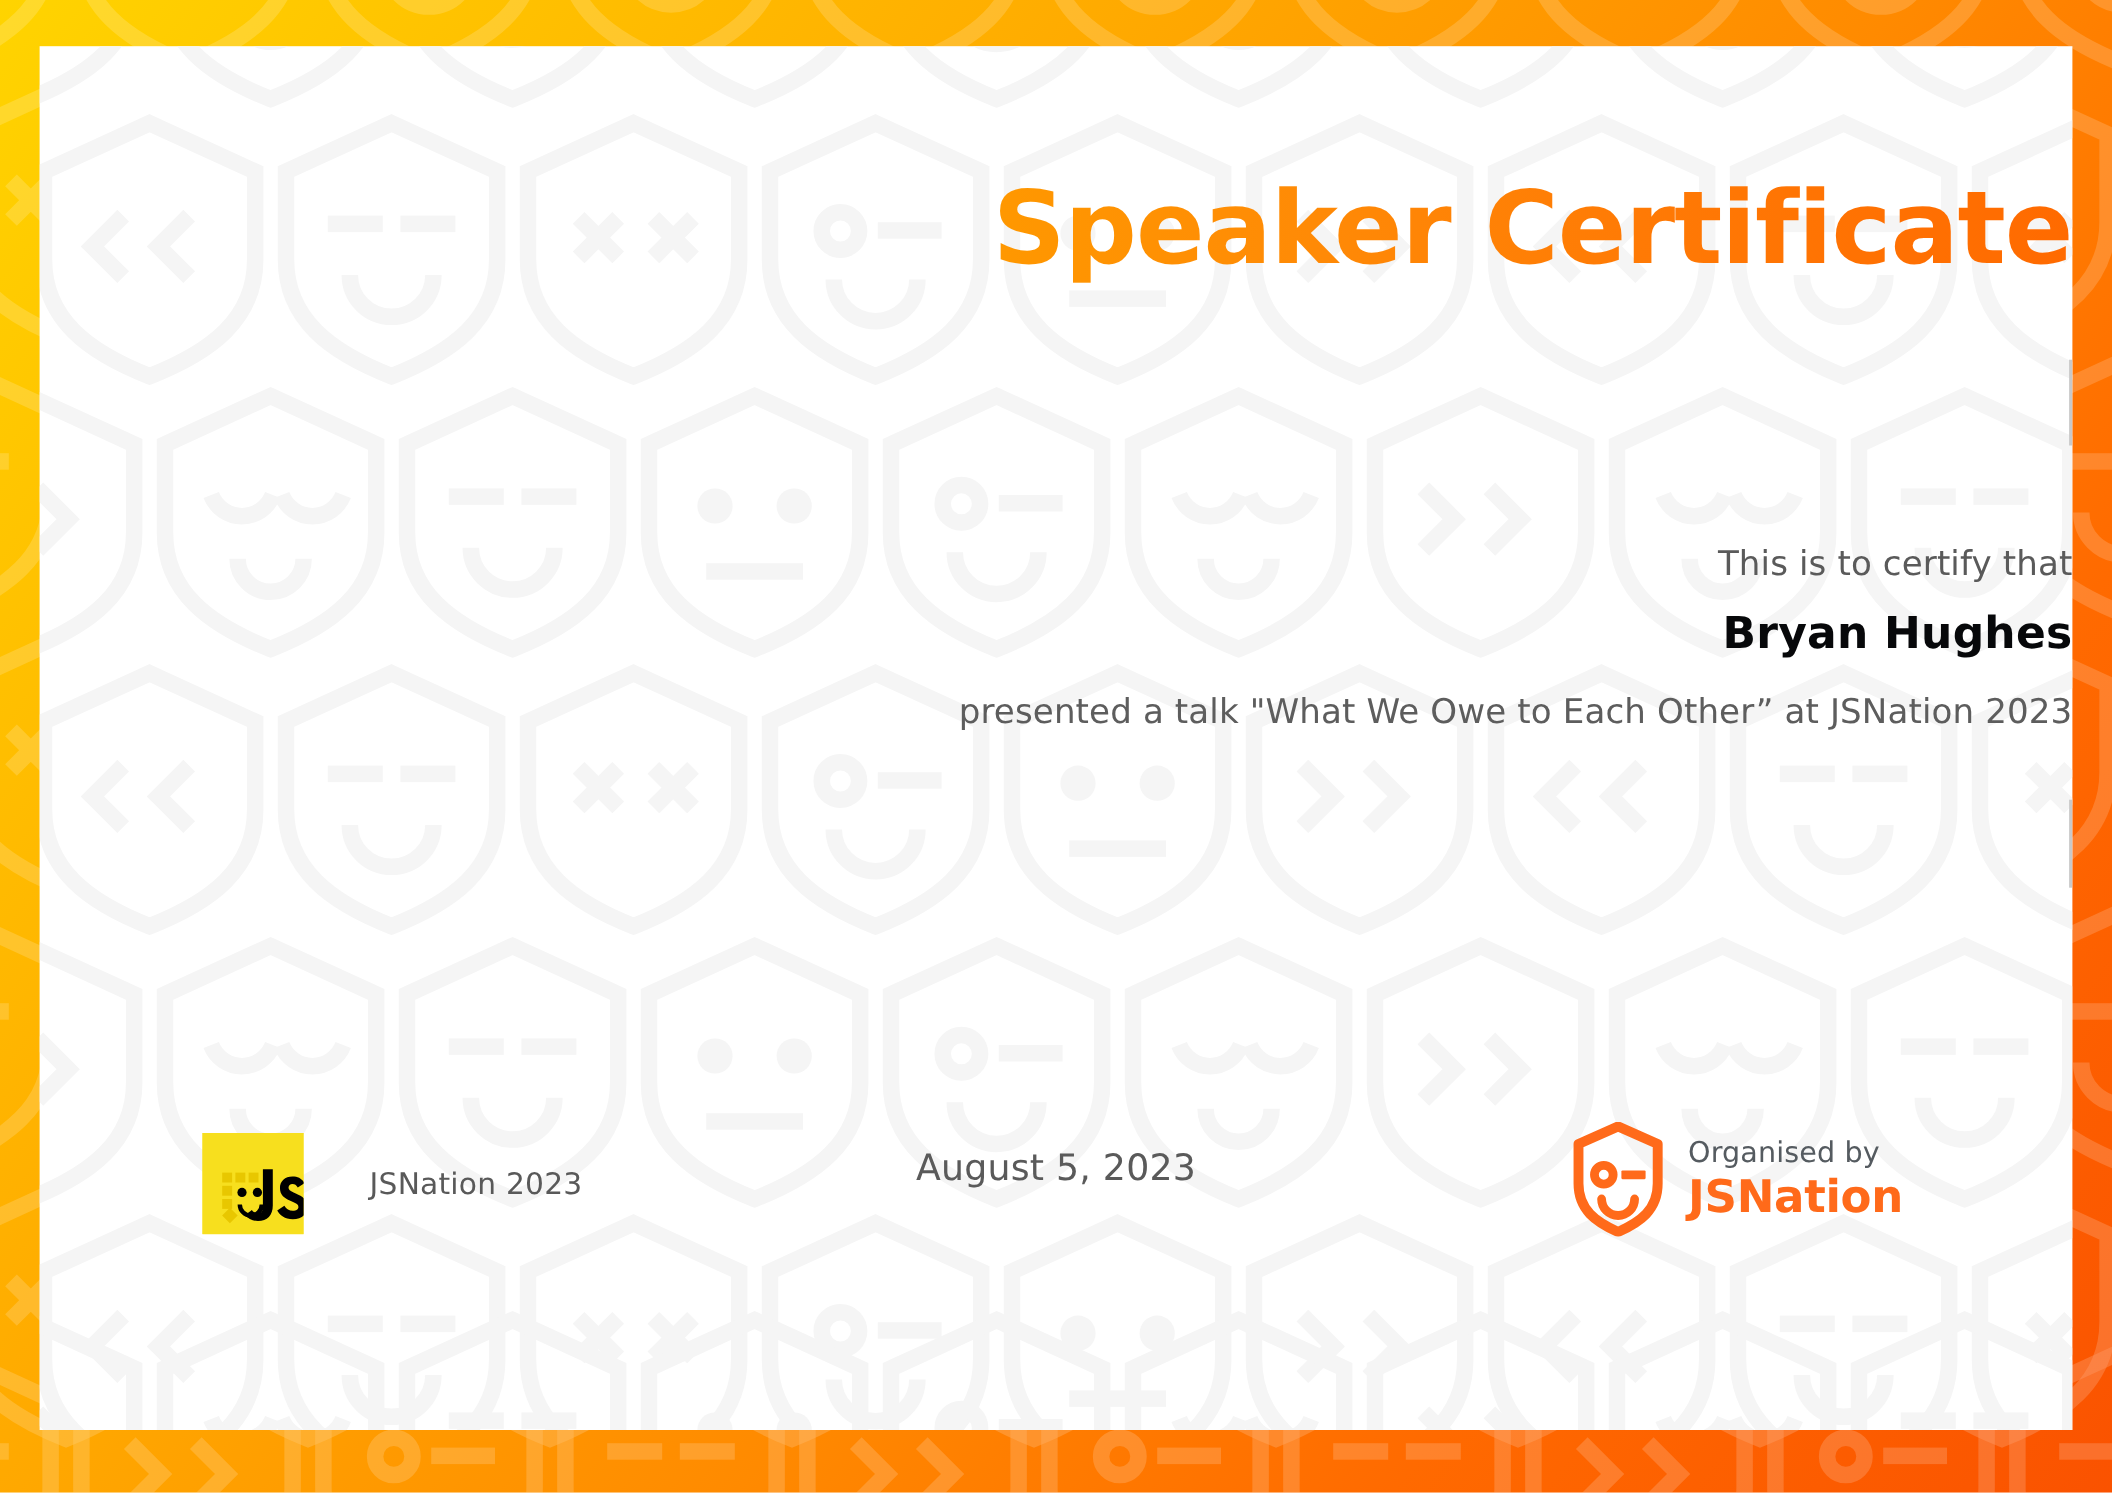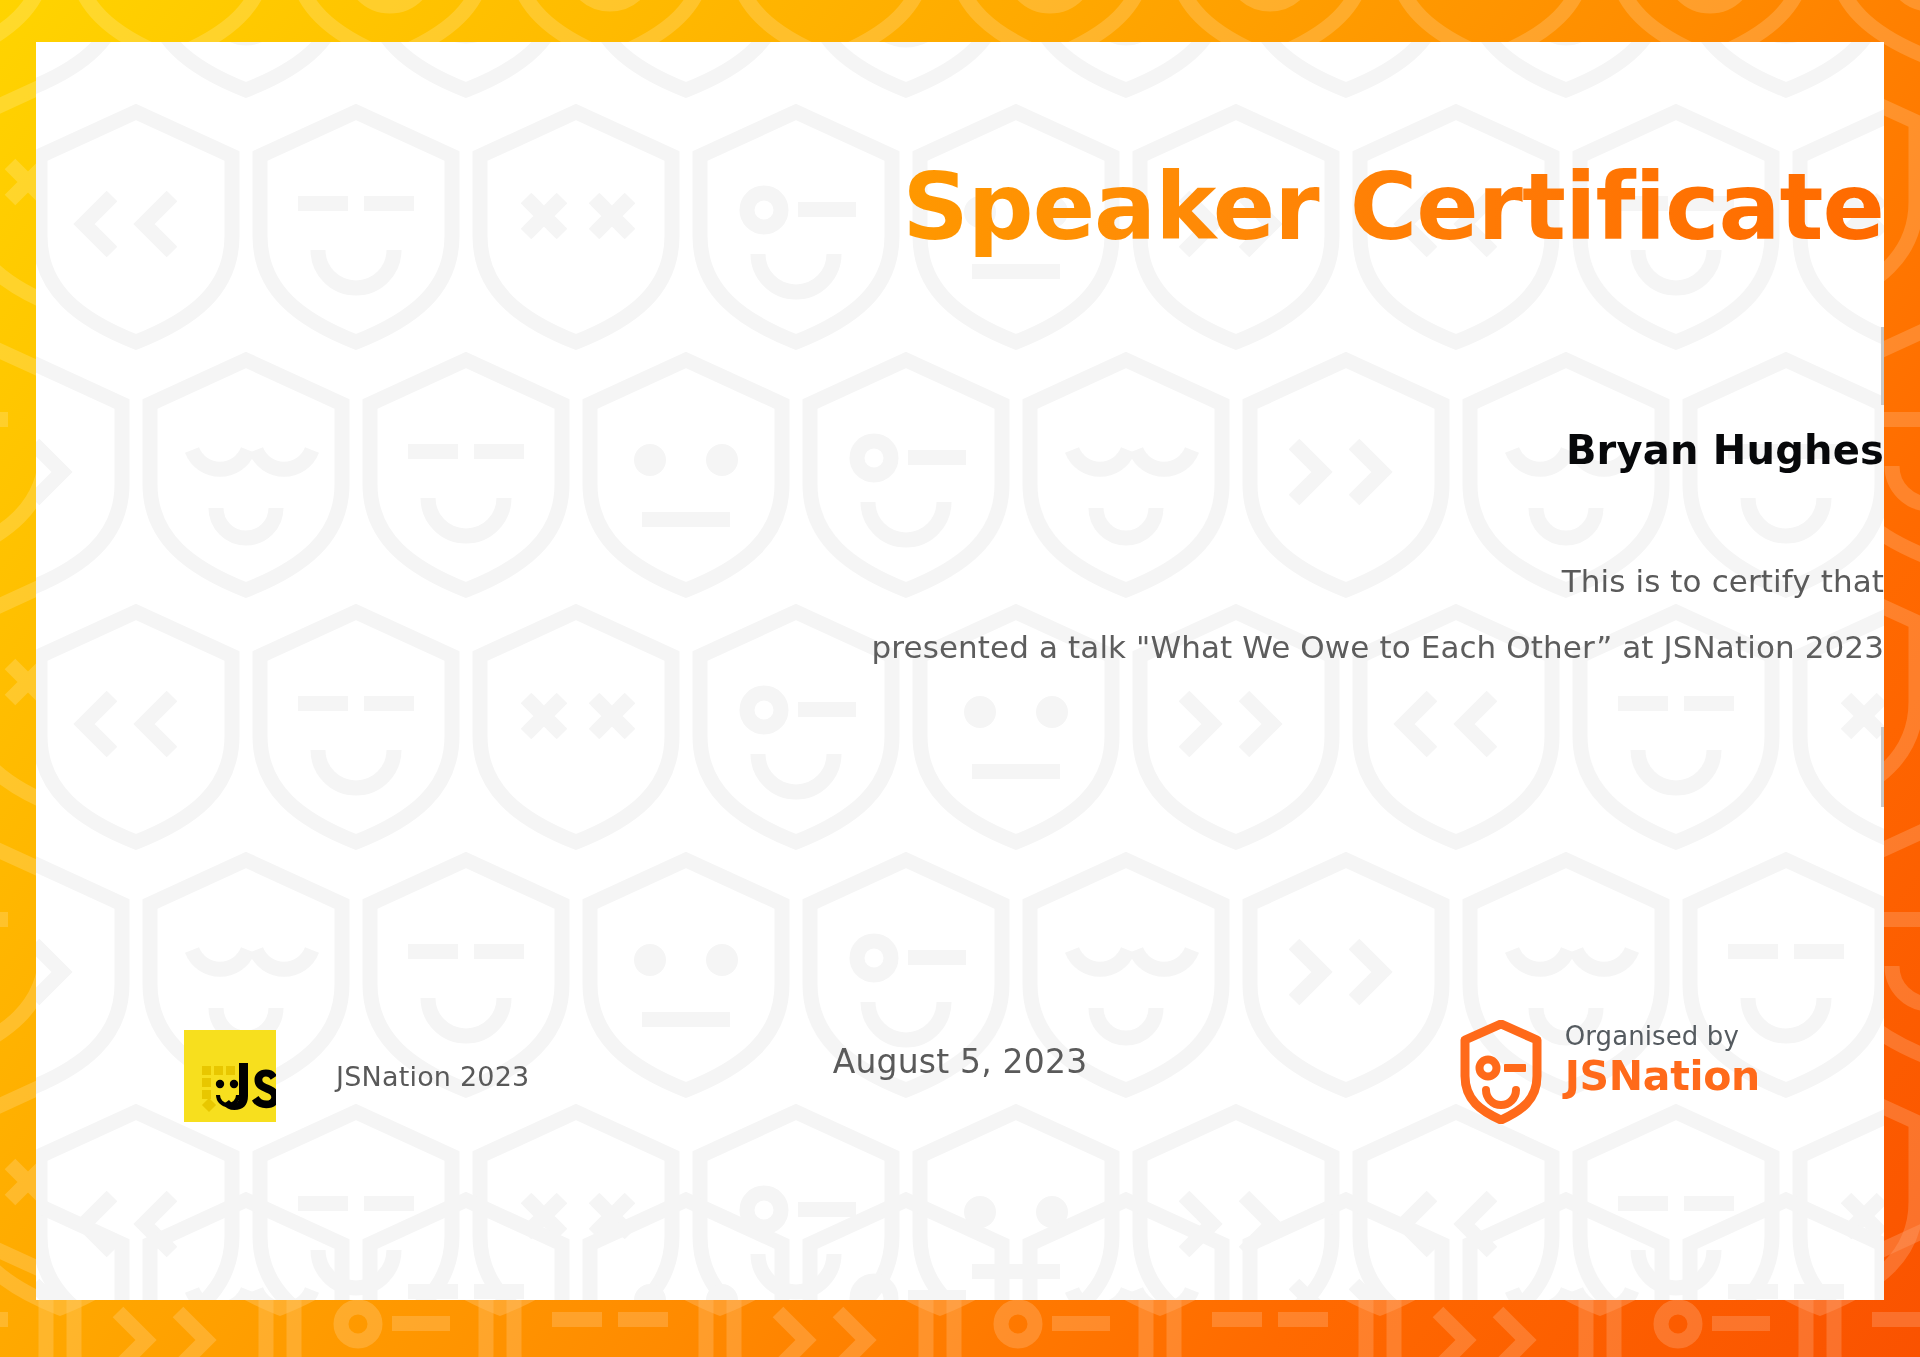--- a/index.html
+++ b/index.html
@@ -113,22 +113,22 @@
   #footer-date {
     position:absolute;
     left:0; right:0; top:22px;
     text-align:center;
     font-size:33px;
     color:#5a5a5a;
     letter-spacing:.2px;
   }
   #footer-right {
     position:absolute;
-    right:124px; top:0;
-    display:flex; align-items:flex-start; gap:22px;
+    right:154px; top:0;
+    display:flex; align-items:center; gap:22px;
   }
   #gitnation-shield { width:84px; height:104px; display:block; }
   #gitnation-text { display:flex; flex-direction:column; justify-content:center; }
   #organised-by {
     font-size:26px;
     color:#555b60;
     letter-spacing:.1px;
     line-height:1.25;
   }
   #gitnation-name {
@@ -280,23 +280,23 @@
         <use href="#wtile" x="1200" y="1150"></use>
       </g>
     </svg>
 
     <div id="card-content">
 
       <h1 id="title">Speaker Certificate</h1>
 
       <div id="divider-top" class="divider"></div>
 
+      <div id="certify-line">This is to certify that</div>
+
       <div id="recipient-name">Bryan Hughes</div>
-
-      <div id="certify-line">This is to certify that</div>
 
       <div id="talk-line">presented a talk "What We Owe to Each Other” at JSNation 2023</div>
 
       <div id="divider-bottom" class="divider"></div>
 
     </div>
 
     <div id="footer">
 
       <div id="footer-left">

